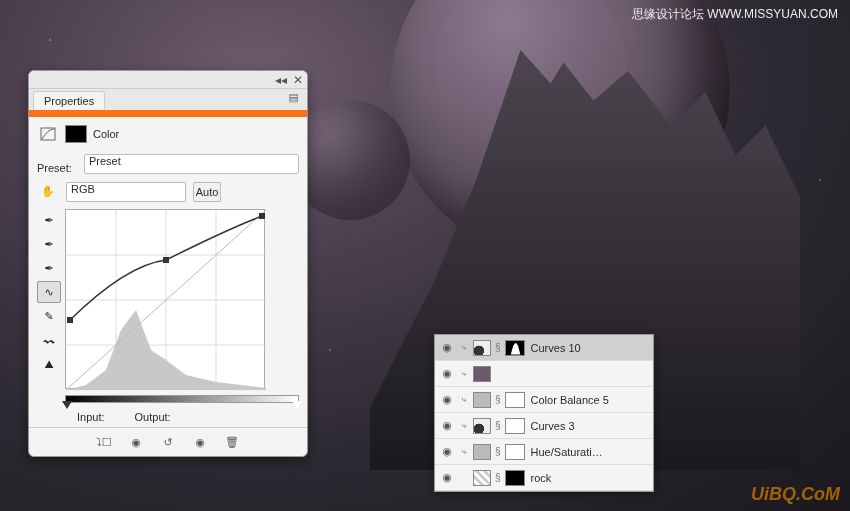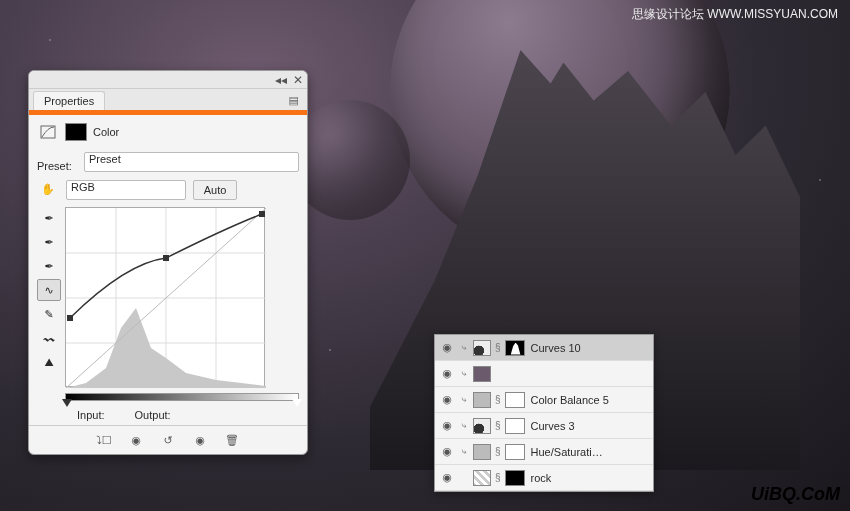--- a/index.html
+++ b/index.html
@@ -3,36 +3,36 @@
 <meta charset="utf-8">
 <style>
 *{box-sizing:border-box;margin:0;padding:0;font-family:"Segoe UI",Tahoma,sans-serif;font-size:11px;color:#2a2a2a}
 body{width:850px;height:511px;background:radial-gradient(ellipse at 30% 15%,#6e5a6e 0%,#4a3f4e 30%,#2e2a33 60%,#1a181d 100%);position:relative;overflow:hidden}
 .bg-planet{position:absolute;border-radius:50%;background:radial-gradient(circle at 35% 30%,#8c7a8e 0%,#6a5a6c 40%,#3e3540 100%);box-shadow:inset -30px -30px 60px rgba(0,0,0,.6)}
 .planet1{width:340px;height:340px;top:-80px;left:390px}
 .planet2{width:120px;height:120px;top:100px;left:290px;opacity:.5}
 .mountain{position:absolute;left:370px;top:50px;width:430px;height:420px;background:linear-gradient(180deg,#4c454e 0%,#2e2a30 60%,#1b191e 100%);clip-path:polygon(35% 0%,42% 8%,45% 3%,52% 12%,60% 5%,70% 18%,78% 10%,85% 25%,92% 18%,100% 35%,100% 100%,0% 100%,0% 85%,15% 55%,25% 30%)}
 .stars{position:absolute;inset:0;background-image:radial-gradient(1px 1px at 50px 40px,#fff,transparent),radial-gradient(1px 1px at 150px 90px,#fff,transparent),radial-gradient(1px 1px at 250px 200px,#fff,transparent),radial-gradient(1px 1px at 700px 50px,#fff,transparent),radial-gradient(1px 1px at 820px 180px,#fff,transparent),radial-gradient(1px 1px at 40px 400px,#fff,transparent),radial-gradient(1px 1px at 330px 350px,#fff,transparent);opacity:.8}
 .watermark{position:absolute;right:12px;top:6px;color:#eee;font-size:12px}
-.watermark2{position:absolute;right:10px;bottom:6px;font-size:18px;font-weight:bold;color:#000000;font-style:italic}
+.watermark2{position:absolute;right:10px;bottom:6px;font-size:18px;font-weight:bold;color:#a16207;font-style:italic}
 
 
 .panel{position:absolute;left:28px;top:70px;width:280px;background:#f4f4f4;border:1px solid #999;border-radius:6px;box-shadow:0 4px 12px rgba(0,0,0,.4)}
 .panel-head{display:flex;justify-content:flex-end;align-items:center;height:18px;padding:0 4px;border-bottom:1px solid #ccc;background:#e8e8e8;border-radius:6px 6px 0 0}
 .panel-head span{margin-left:6px;cursor:pointer;font-size:12px;color:#555}
-.panel-tabs{display:flex;border-bottom:5px solid #f97316;background:#e8e8e8;padding:2px 4px 0;align-items:center}
+.panel-tabs{display:flex;border-bottom:7px solid #f97316;background:#e8e8e8;padding:2px 4px 0;}
 .tab{background:#f4f4f4;border:1px solid #ccc;border-bottom:none;padding:3px 10px;border-radius:3px 3px 0 0}
 .tab-menu{margin-left:auto;color:#666;cursor:pointer;padding:0 4px}
 .section-row{display:flex;align-items:center;gap:6px;padding:6px 8px}
 .icon-btn{width:22px;height:22px;display:flex;align-items:center;justify-content:center;border:1px solid transparent;border-radius:2px}
 .mask-thumb{width:22px;height:18px;background:#000;border:1px solid #888}
 .preset-row,.channel-row{display:flex;align-items:flex-end;gap:7px;padding:3px 8px}
 .label{min-width:40px}
 select,.select{flex:1;height:20px;border:1px solid #bbb;background:#fff;padding:0 4px;border-radius:2px}
-.auto-btn{width:44px;height:20px;border:1px solid #bbb;background:#f0f0f0;border-radius:2px;text-align:center;line-height:18px;cursor:pointer}
+.auto-btn{width:28px;height:20px;border:1px solid #bbb;background:#f0f0f0;border-radius:2px;text-align:center;line-height:18px;cursor:pointer}
 .curve-body{display:flex;gap:4px;padding:4px 8px}
 .tool-col{display:flex;flex-direction:column;gap:2px}
 .tool-col .icon-btn{width:24px;height:22px;border:1px solid transparent}
 .tool-col .icon-btn.sel{background:#e0e0e0;border-color:#999}
 .curve-box{width:200px;height:180px;background:#fff;border:1px solid #aaa;position:relative}
 .grid line{stroke:#ddd;stroke-width:1}
 .curve-path{fill:none;stroke:#333;stroke-width:1.5}
 .curve-base{stroke:#bbb;stroke-width:1}
 .hist{fill:#c8c8c8}
 .pt{fill:#333}

